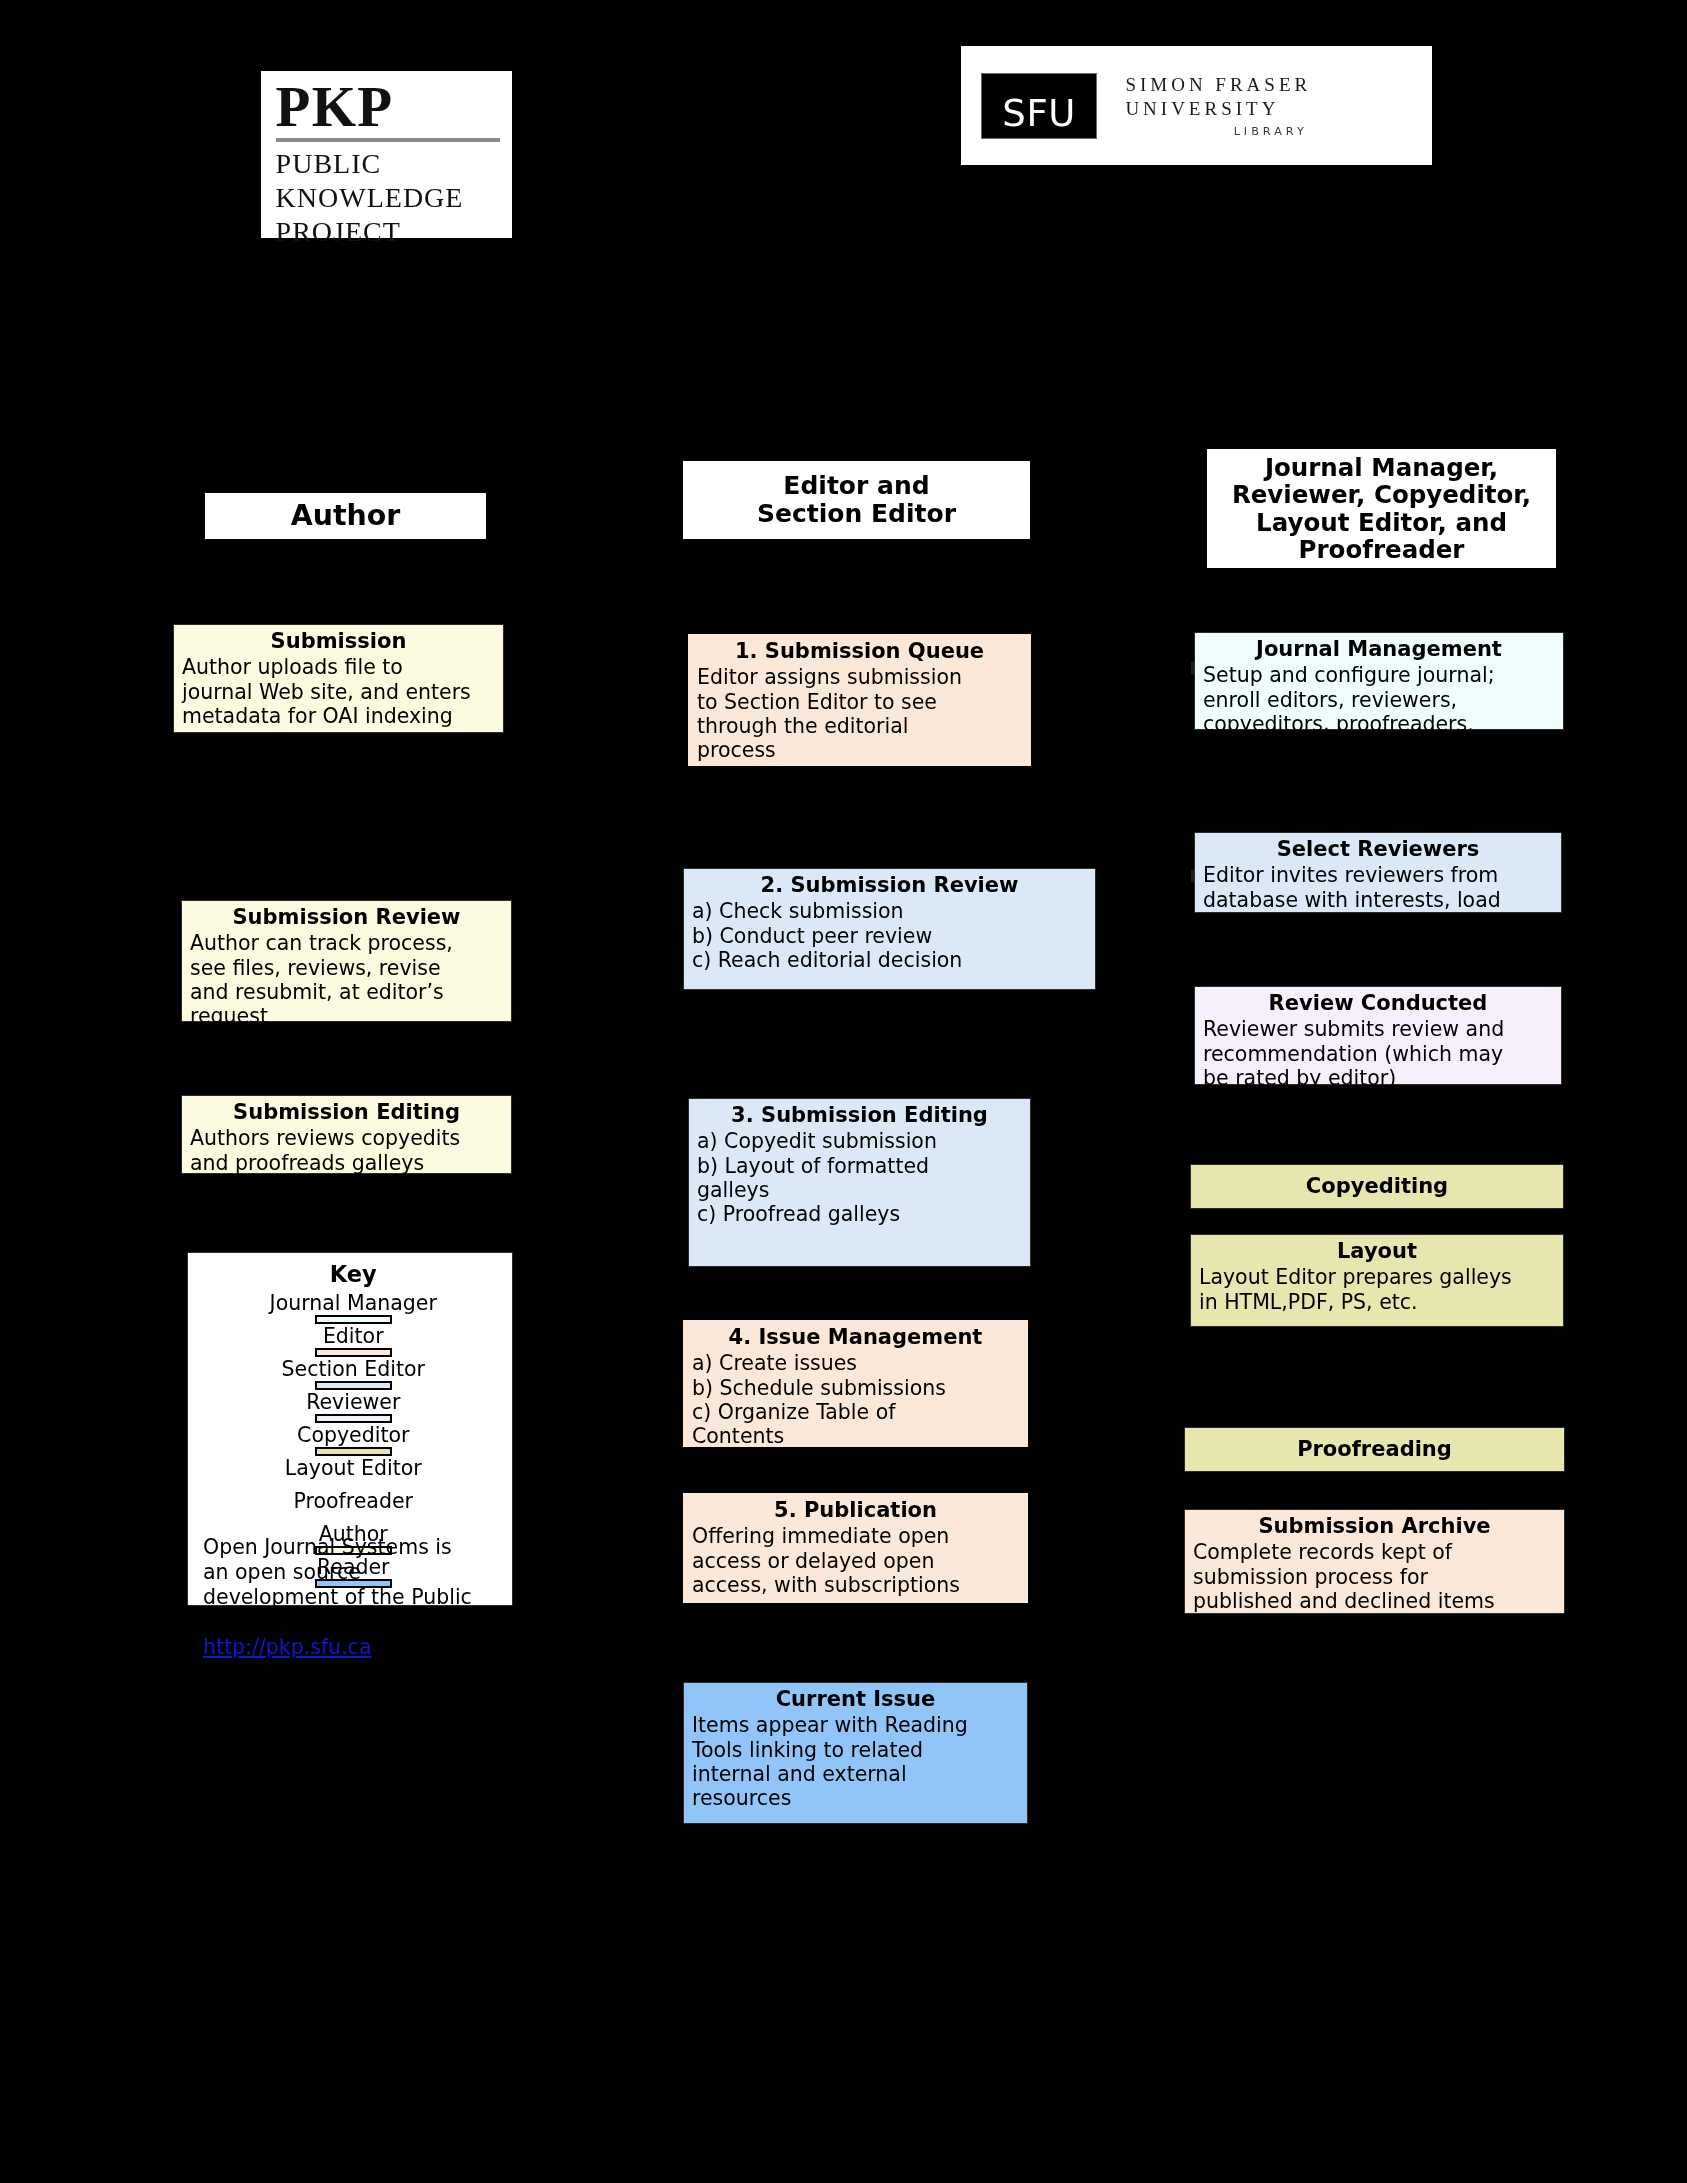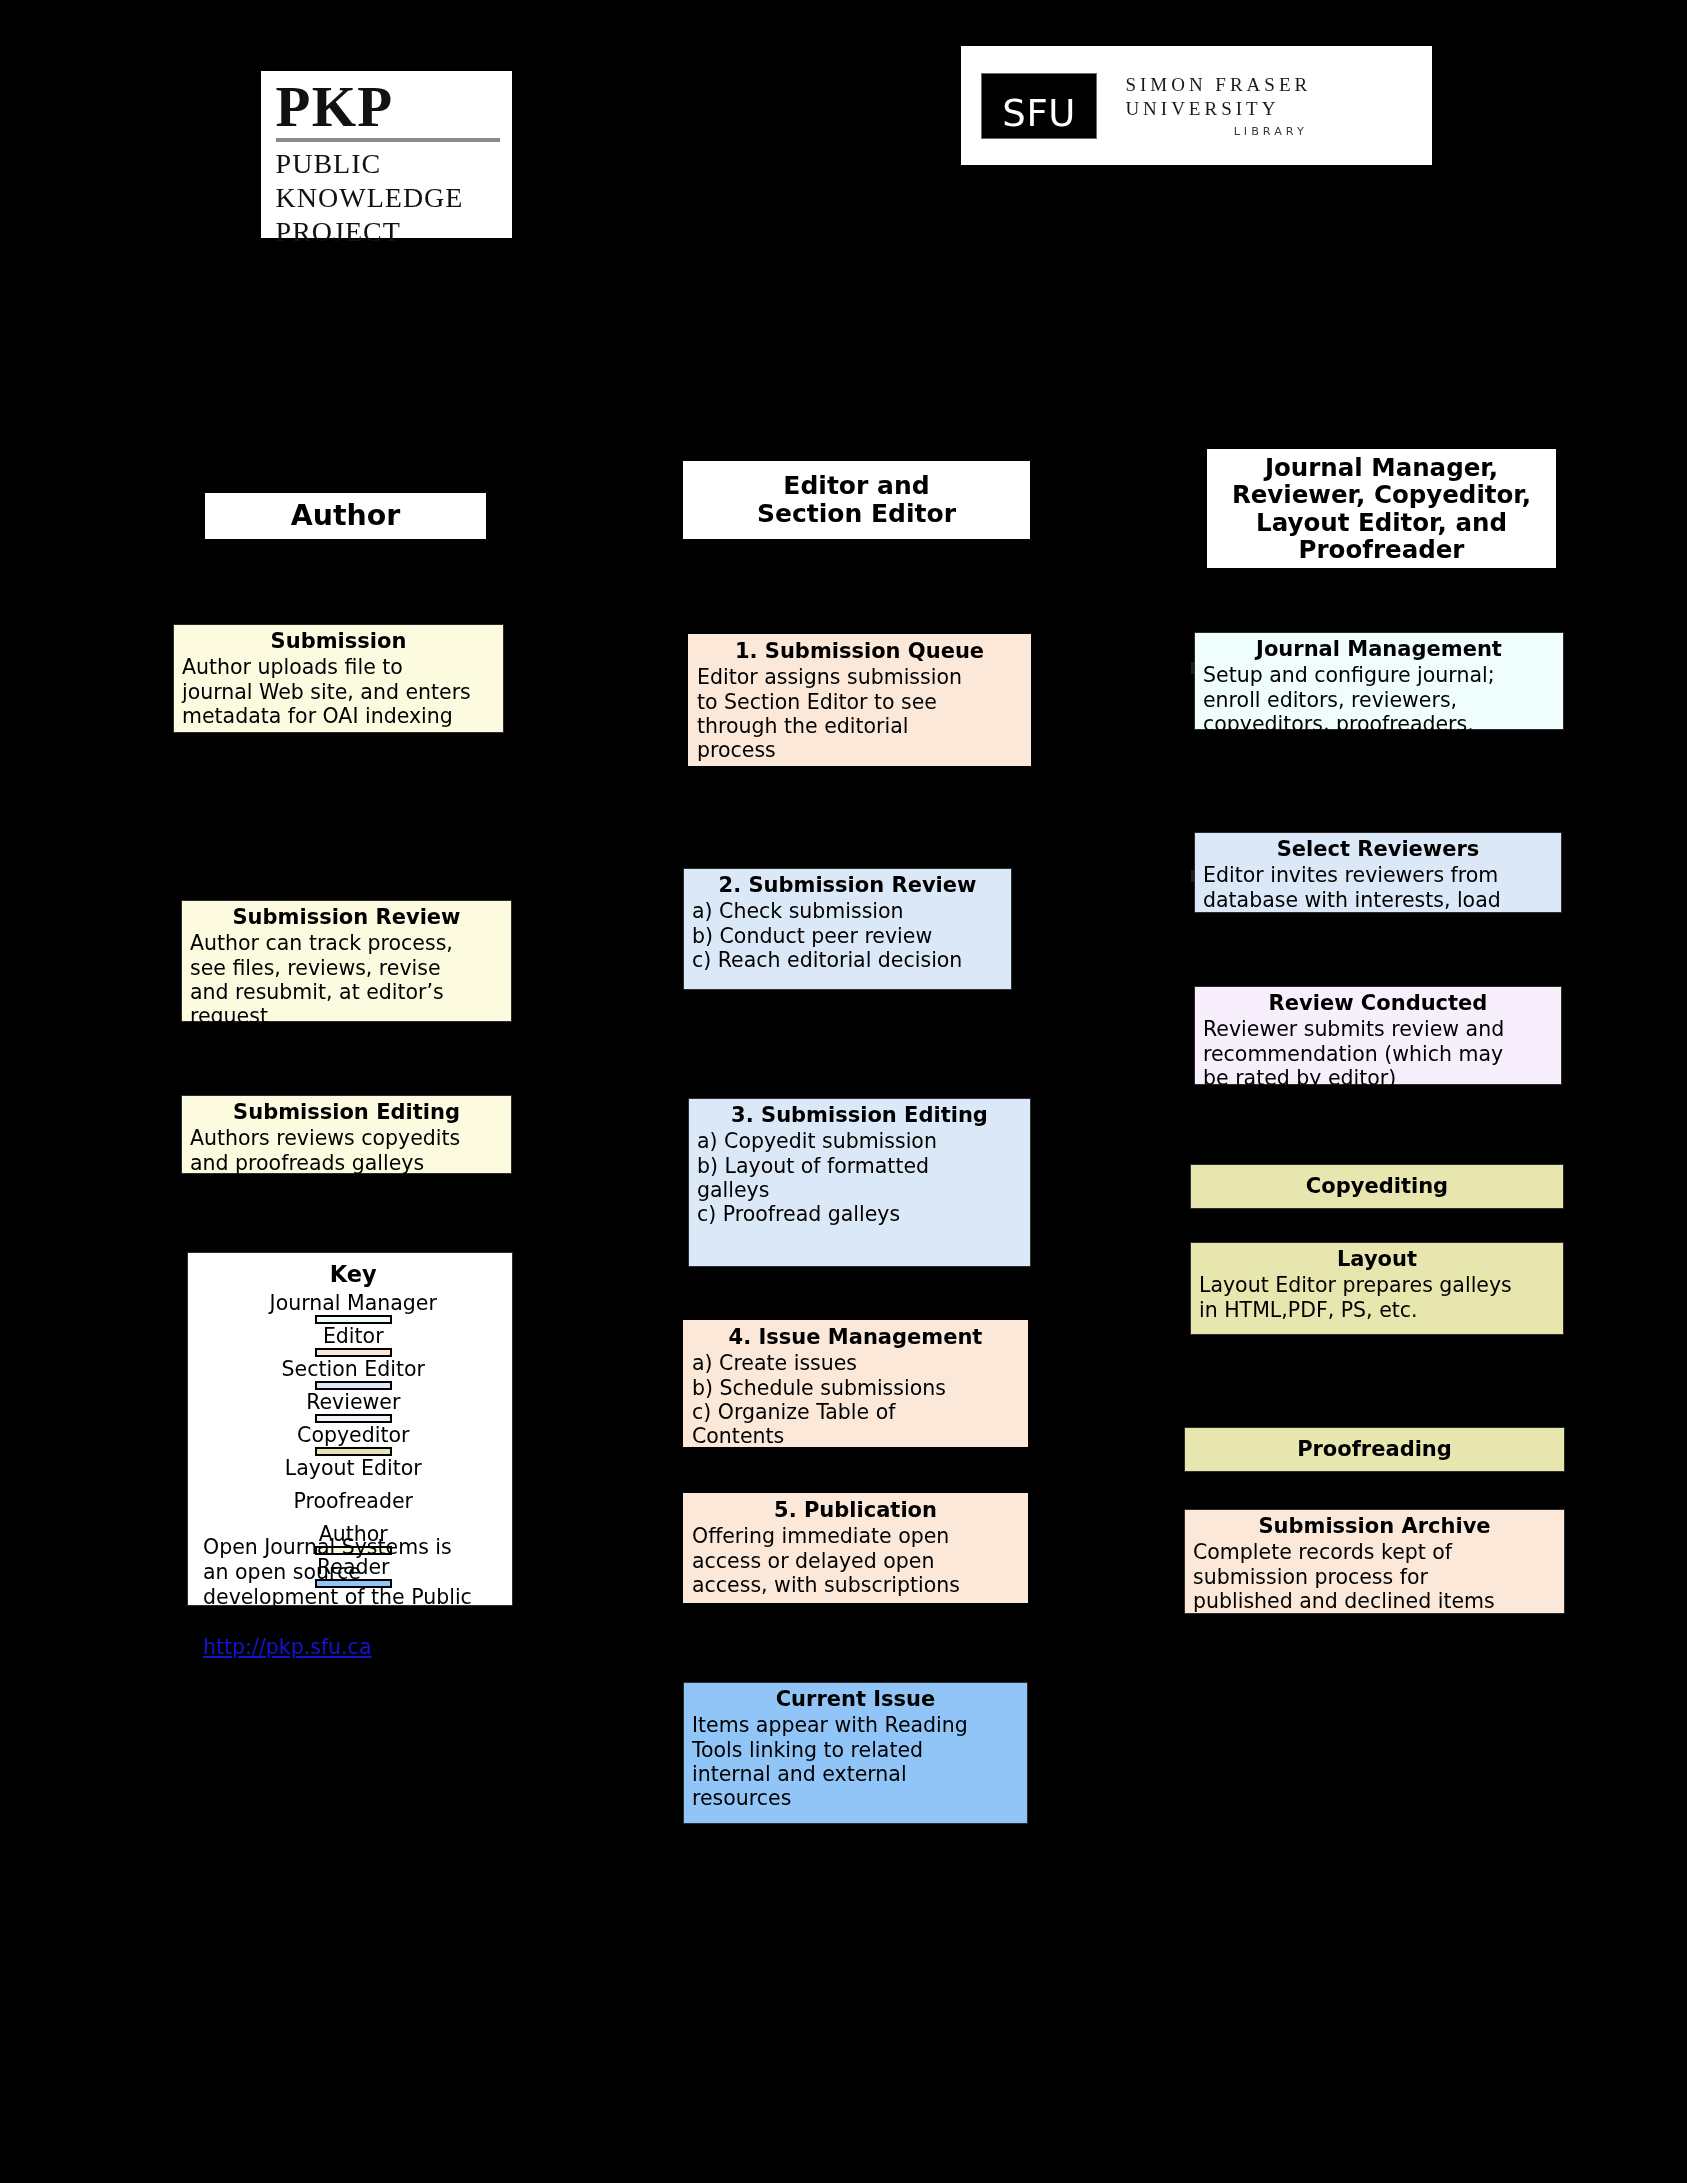--- a/index.html
+++ b/index.html
@@ -321,21 +321,21 @@
   </div>
 
   <div class="node" style="left:688px; top:634px; width:343px; height:132px; background:#FBE8D8; border-color:#FBE8D8;">
     <span class="t">1. Submission Queue</span>
     <span class="b">Editor assigns submission
 to Section Editor to see
 through the editorial
 process</span>
   </div>
 
-  <div class="node" style="left:683px; top:868px; width:329px; height:122px; background:#DAE8F7;">
+  <div class="node" style="left:683px; top:868px; width:413px; height:122px; background:#DAE8F7;">
     <span class="t">2. Submission Review</span>
     <span class="b">a) Check submission
 b) Conduct peer review
 c) Reach editorial decision</span>
   </div>
 
   <div class="node" style="left:688px; top:1098px; width:343px; height:169px; background:#DAE8F7;">
     <span class="t">3. Submission Editing</span>
     <span class="b">a) Copyedit submission
 b) Layout of formatted
@@ -383,21 +383,21 @@
     <span class="t">Review Conducted</span>
     <span class="b">Reviewer submits review and
 recommendation (which may
 be rated by editor)</span>
   </div>
 
   <div class="node title-only" style="left:1190px; top:1164px; width:374px; height:45px; background:#E6E6AE;">
     <span class="t">Copyediting</span>
   </div>
 
-  <div class="node" style="left:1190px; top:1234px; width:374px; height:93px; background:#E6E6AE;margin-top:8px;">
+  <div class="node" style="left:1190px; top:1234px; width:374px; height:93px; background:#E6E6AE;">
     <span class="t">Layout</span>
     <span class="b">Layout Editor prepares galleys
 in HTML,PDF, PS, etc.</span>
   </div>
 
   <div class="node title-only" style="left:1184px; top:1427px; width:381px; height:45px; background:#E6E6AE;">
     <span class="t">Proofreading</span>
   </div>
 
   <div class="node" style="left:1184px; top:1509px; width:381px; height:105px; background:#FBE8D8;">

